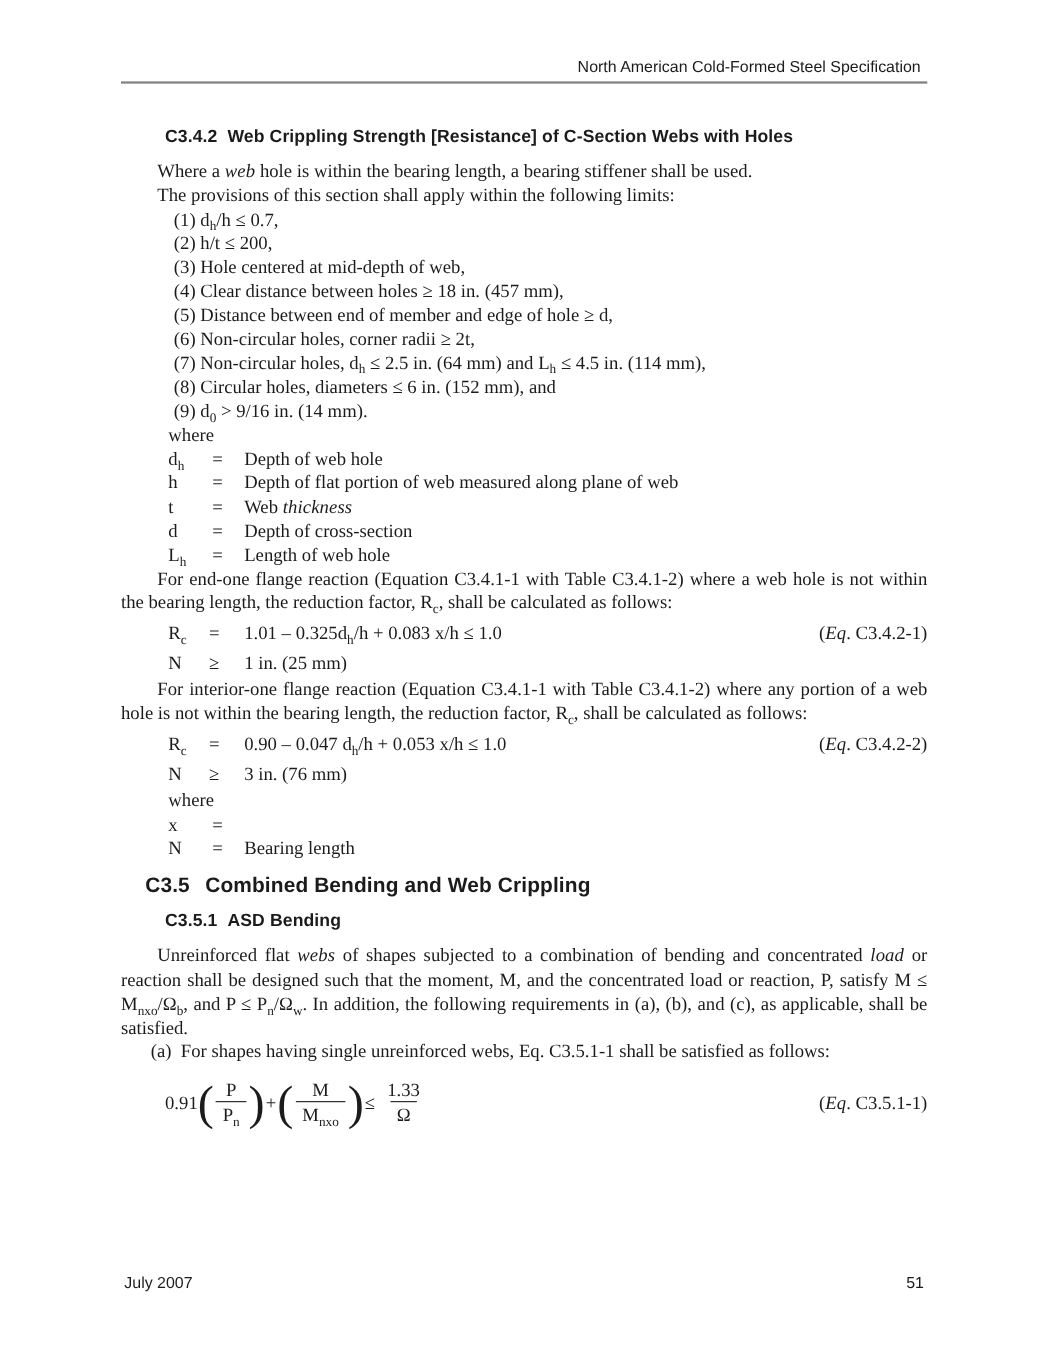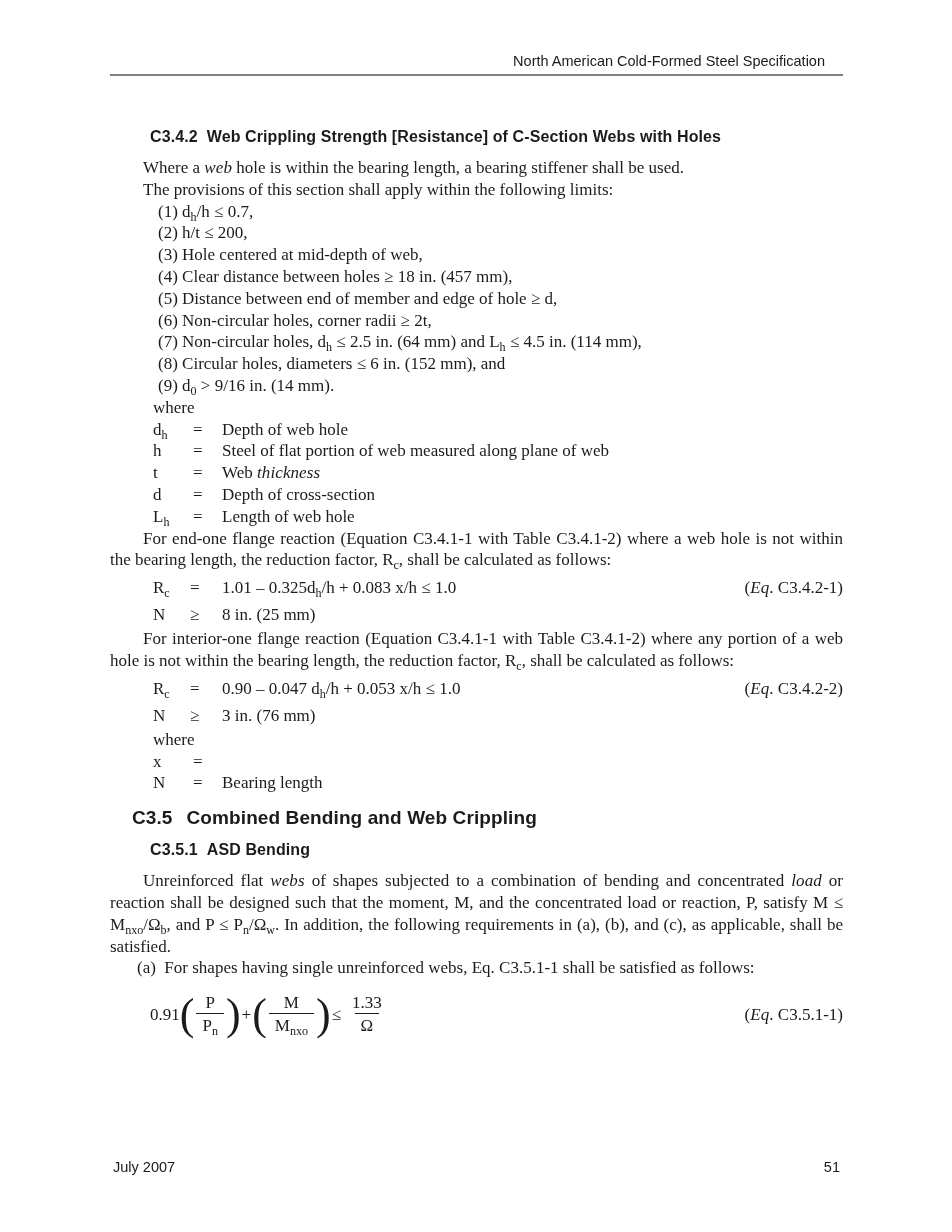--- a/index.html
+++ b/index.html
@@ -2,25 +2,25 @@
 <html><head>
 <meta charset="utf-8">
 <style>
   html,body { margin:0; padding:0; background:#ffffff; }
   .page {
     position:relative; width:952px; height:1232px; background:#ffffff;
     font-family:"Liberation Serif", serif; font-size:17px; line-height:21.8px;
     color:#1b1b1b; overflow:hidden;
   }
 
-  .header { position:absolute; top:52px; left:92px; width:733px; text-align:right;
+  .header { position:absolute; top:52px; left:104px; width:733px; text-align:right;
             font-family:"Liberation Sans", sans-serif; font-size:14.5px; line-height:18px; }
   .header-rule { position:absolute; top:74px; left:110px; width:733px; height:2px; background:#7f7f7f; }
 
-  .content { position:absolute; top:100px; left:110px; width:733px; }
+  .content { position:absolute; top:88px; left:110px; width:733px; }
 
   .h-sub { font-family:"Liberation Sans", sans-serif; font-weight:bold; font-size:16px;
            line-height:20px; margin:27px 0 10px 40px; letter-spacing:0.1px; }
   .h-sec { font-family:"Liberation Sans", sans-serif; font-weight:bold; font-size:19px;
            line-height:20px; margin:14px 0 0 22px; letter-spacing:0.1px; }
   .h-sub2 { margin:12px 0 0 40px; }
   .hnum { margin-right:9px; }
   .hnum-wide { margin-right:14px; }
 
   .para { text-indent:33px; margin:0; }
@@ -95,21 +95,21 @@
     <div class="where-block">
       <div>where</div>
       <div class="defrow">
         <span class="defsym">d<sub>h</sub></span>
           <span class="defeq">=</span>
           <span class="deftext">Depth of web hole</span>
       </div>
       <div class="defrow">
         <span class="defsym">h</span>
           <span class="defeq">=</span>
-          <span class="deftext">Steel of flat portion of web measured along plane of web</span>
+          <span class="deftext">Depth of flat portion of web measured along plane of web</span>
       </div>
       <div class="defrow">
         <span class="defsym">t</span>
           <span class="defeq">=</span>
           <span class="deftext">Web <i>thickness</i></span>
       </div>
       <div class="defrow">
         <span class="defsym">d</span>
           <span class="defeq">=</span>
           <span class="deftext">Depth of cross-section</span>
@@ -125,21 +125,21 @@
 
     <div class="eqrow eq1">
       <span class="eq-lhs">R<sub>c</sub></span>
       <span class="eq-rel">=</span>
       <span class="eq-expr">1.01 – 0.325d<sub>h</sub>/h + 0.083 x/h ≤ 1.0</span>
       <span class="eq-label">(<i>Eq</i>. C3.4.2-1)</span>
     </div>
     <div class="eqrow">
       <span class="eq-lhs">N</span>
       <span class="eq-rel">≥</span>
-      <span class="eq-expr">8 in. (25 mm)</span>
+      <span class="eq-expr">1 in. (25 mm)</span>
     </div>
 
     <p class="para justify">For interior-one flange reaction (Equation C3.4.1-1 with Table C3.4.1-2) where any portion of a web hole is not within the bearing length, the reduction factor, R<sub>c</sub>, shall be calculated as follows:</p>
 
     <div class="eqrow eq1">
       <span class="eq-lhs">R<sub>c</sub></span>
       <span class="eq-rel">=</span>
       <span class="eq-expr">0.90 – 0.047 d<sub>h</sub>/h + 0.053 x/h ≤ 1.0</span>
       <span class="eq-label">(<i>Eq</i>. C3.4.2-2)</span>
     </div>

